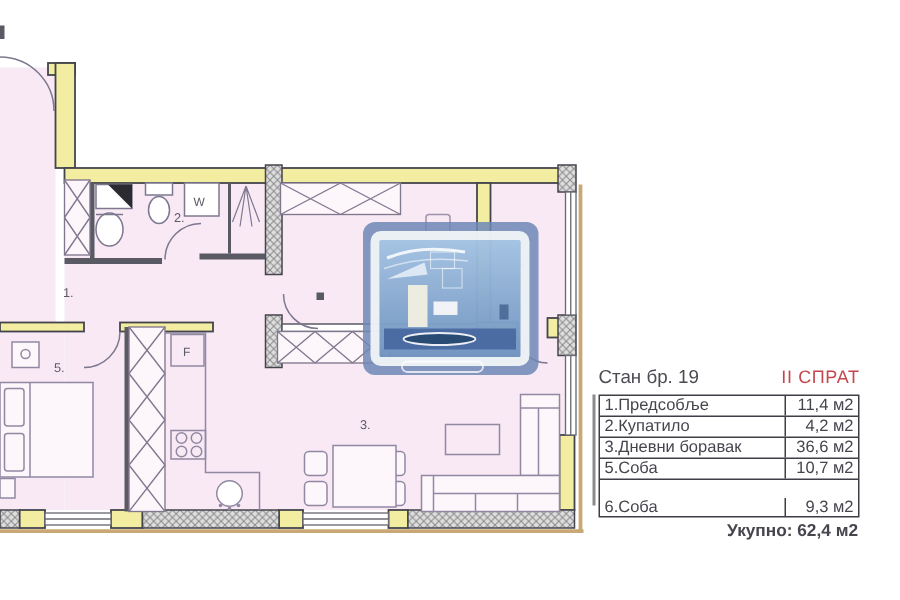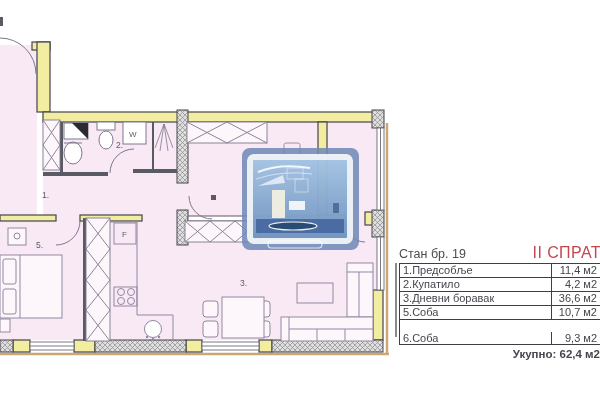--- a/index.html
+++ b/index.html
@@ -1,23 +1,23 @@
 <!DOCTYPE html>
 <html><head>
 <meta charset="utf-8">
 <style>
   html,body{margin:0;padding:0;background:#fff;}
   #stage{position:relative;width:600px;height:400px;background:#ffffff;overflow:hidden;
          font-family:"Liberation Sans","DejaVu Sans",sans-serif;}
   #plan-svg{position:absolute;left:0;top:0;}
   
-  #info-panel{position:absolute;left:399px;top:244px;width:202px;color:#45454d;}
+  #info-panel{position:absolute;left:399px;top:244px;width:174px;color:#45454d;}
   .panel-header{display:flex;justify-content:space-between;align-items:baseline;height:16px;}
   .panel-title{font-size:12.5px;color:#4b4b52;}
-  .panel-floor{font-size:16px;letter-spacing:.4px;}
+  .panel-floor{font-size:12px;letter-spacing:.4px;}
   .area-table{margin-top:3px;border:1.5px solid #3e3e46;}
   .area-row{display:flex;height:12.9px;line-height:12.6px;font-size:11px;border-bottom:1px solid #3e3e46;}
   .area-row:last-child{border-bottom:none;margin-top:12px;}
   .area-name{flex:1;padding-left:3px;white-space:nowrap;overflow:hidden;}
   .area-value{width:45px;border-left:1.4px solid #3e3e46;text-align:right;padding-right:3px;}
   .panel-total{margin-top:2.5px;text-align:right;font-size:11.5px;padding-right:1px;font-weight:bold;}
   svg text{font-family:"Liberation Sans","DejaVu Sans",sans-serif;}
 </style>
 </head>
 <body>

